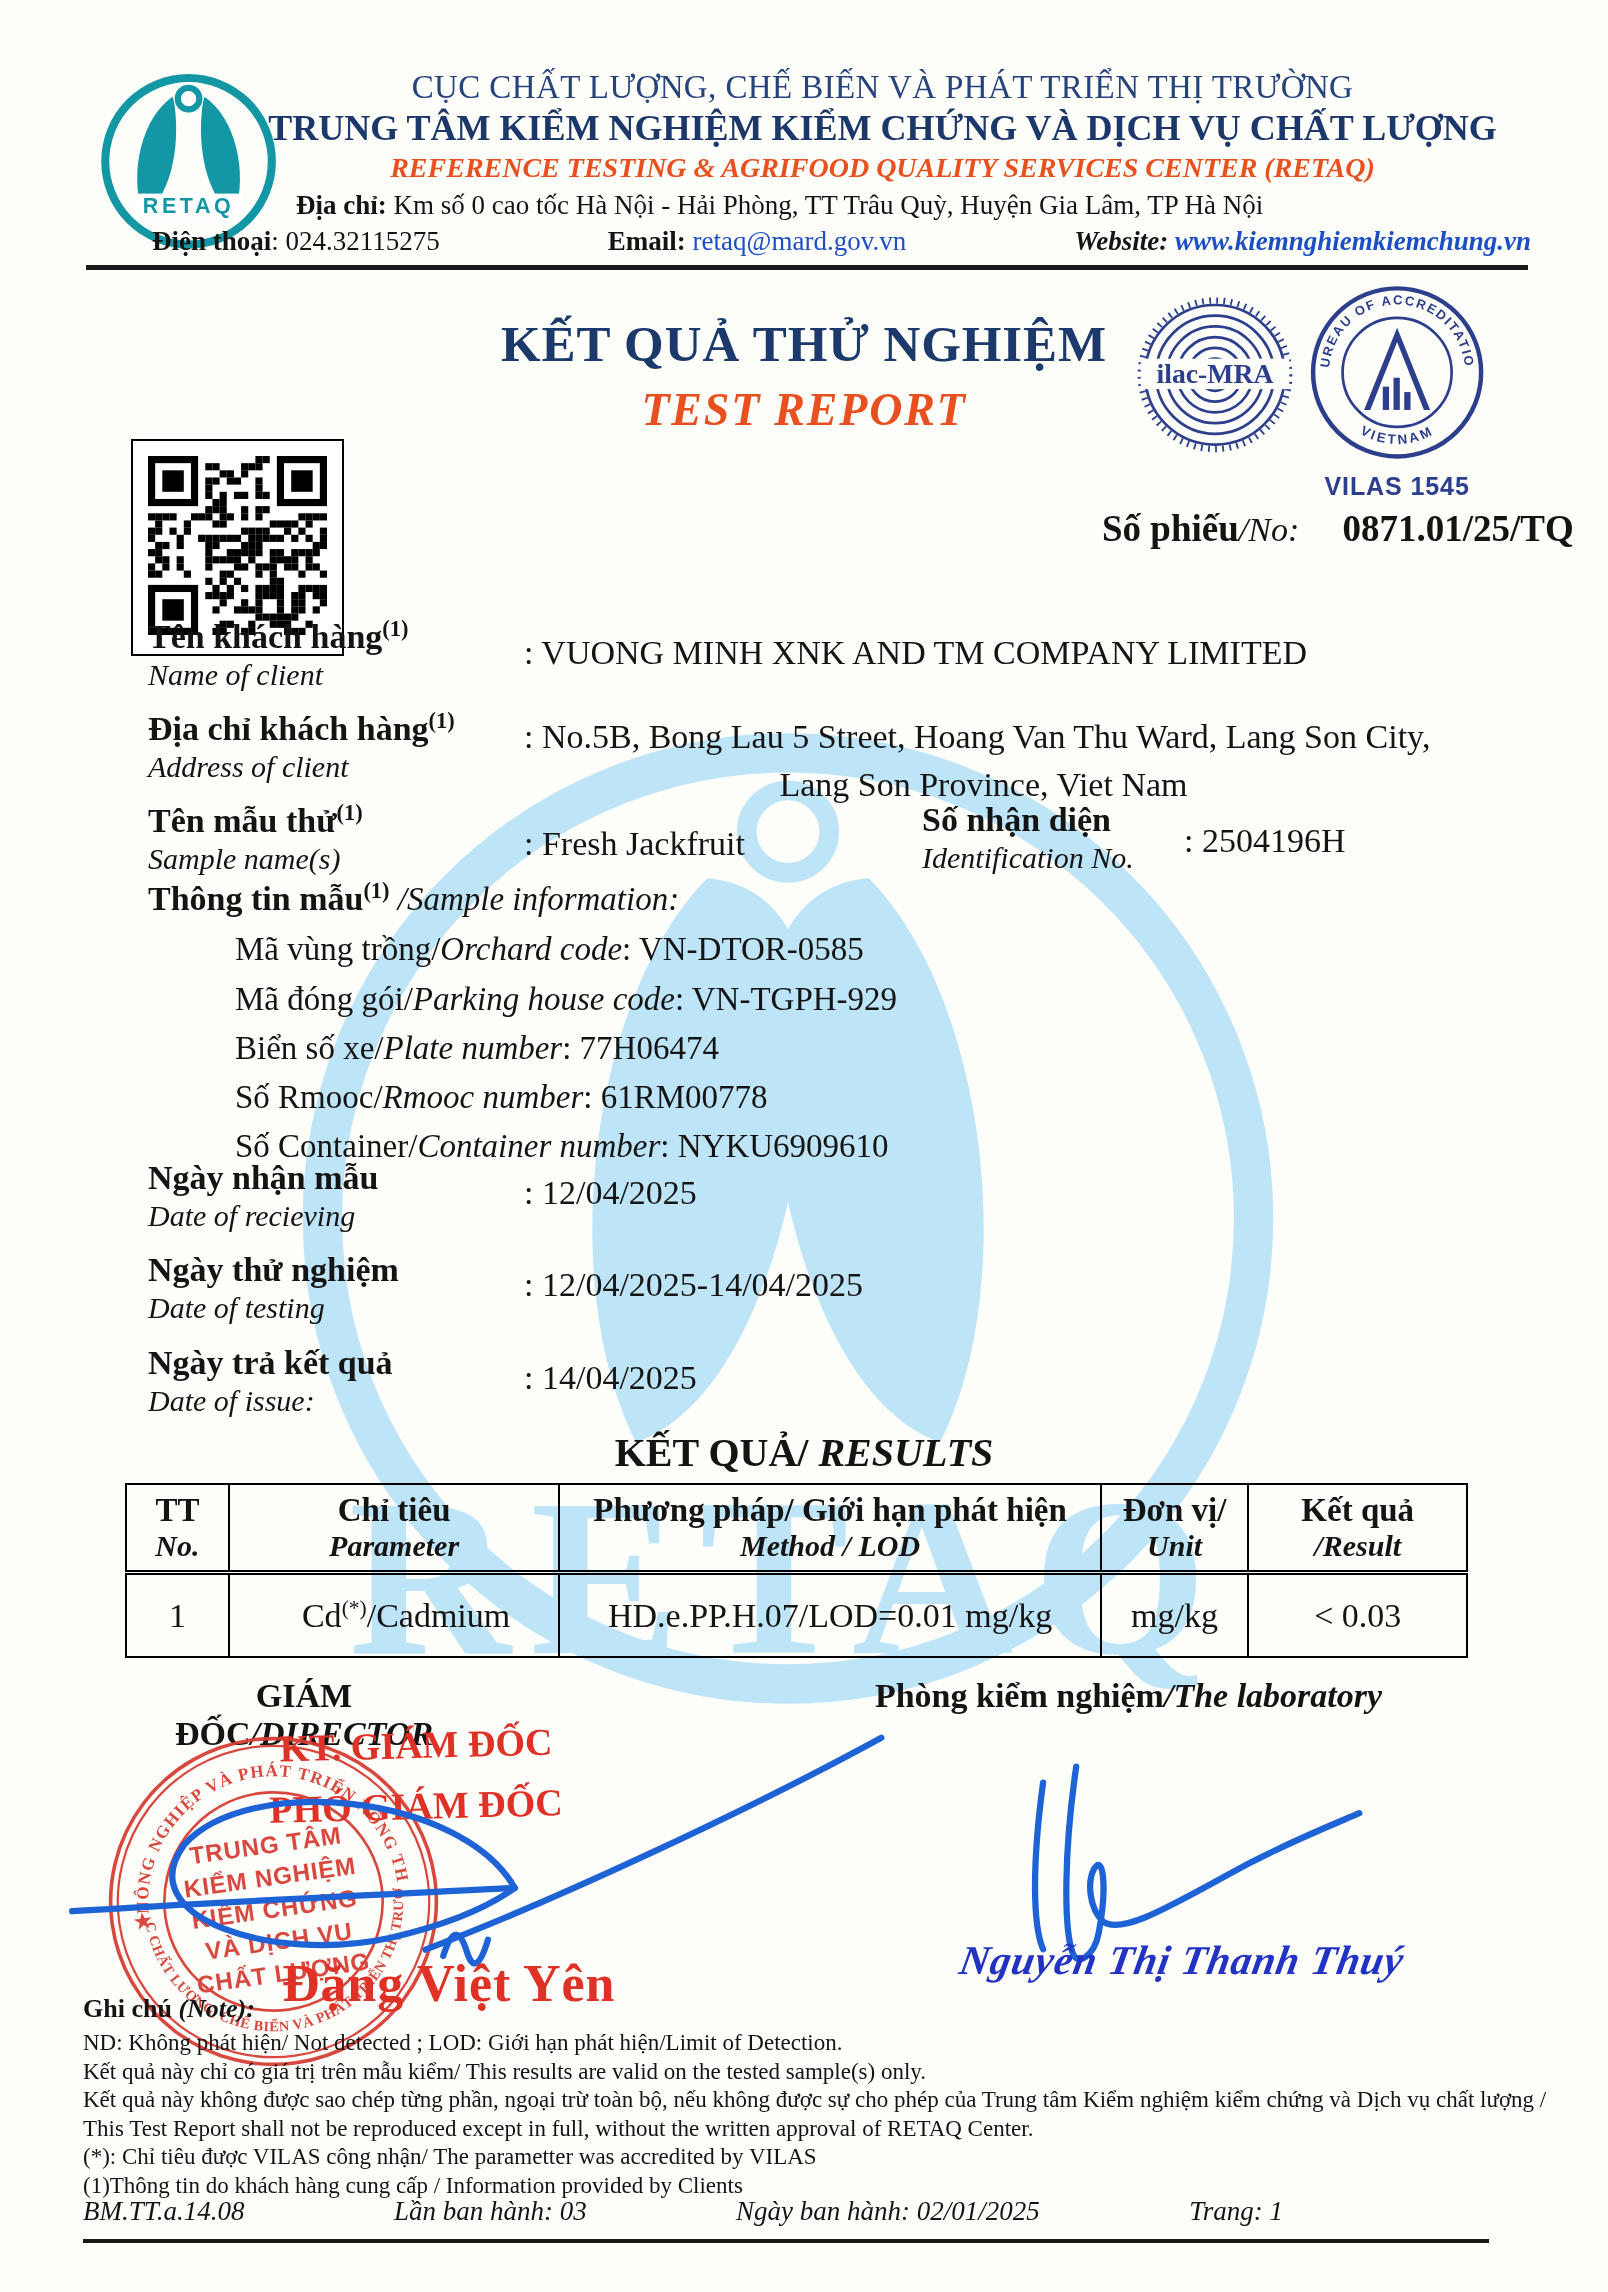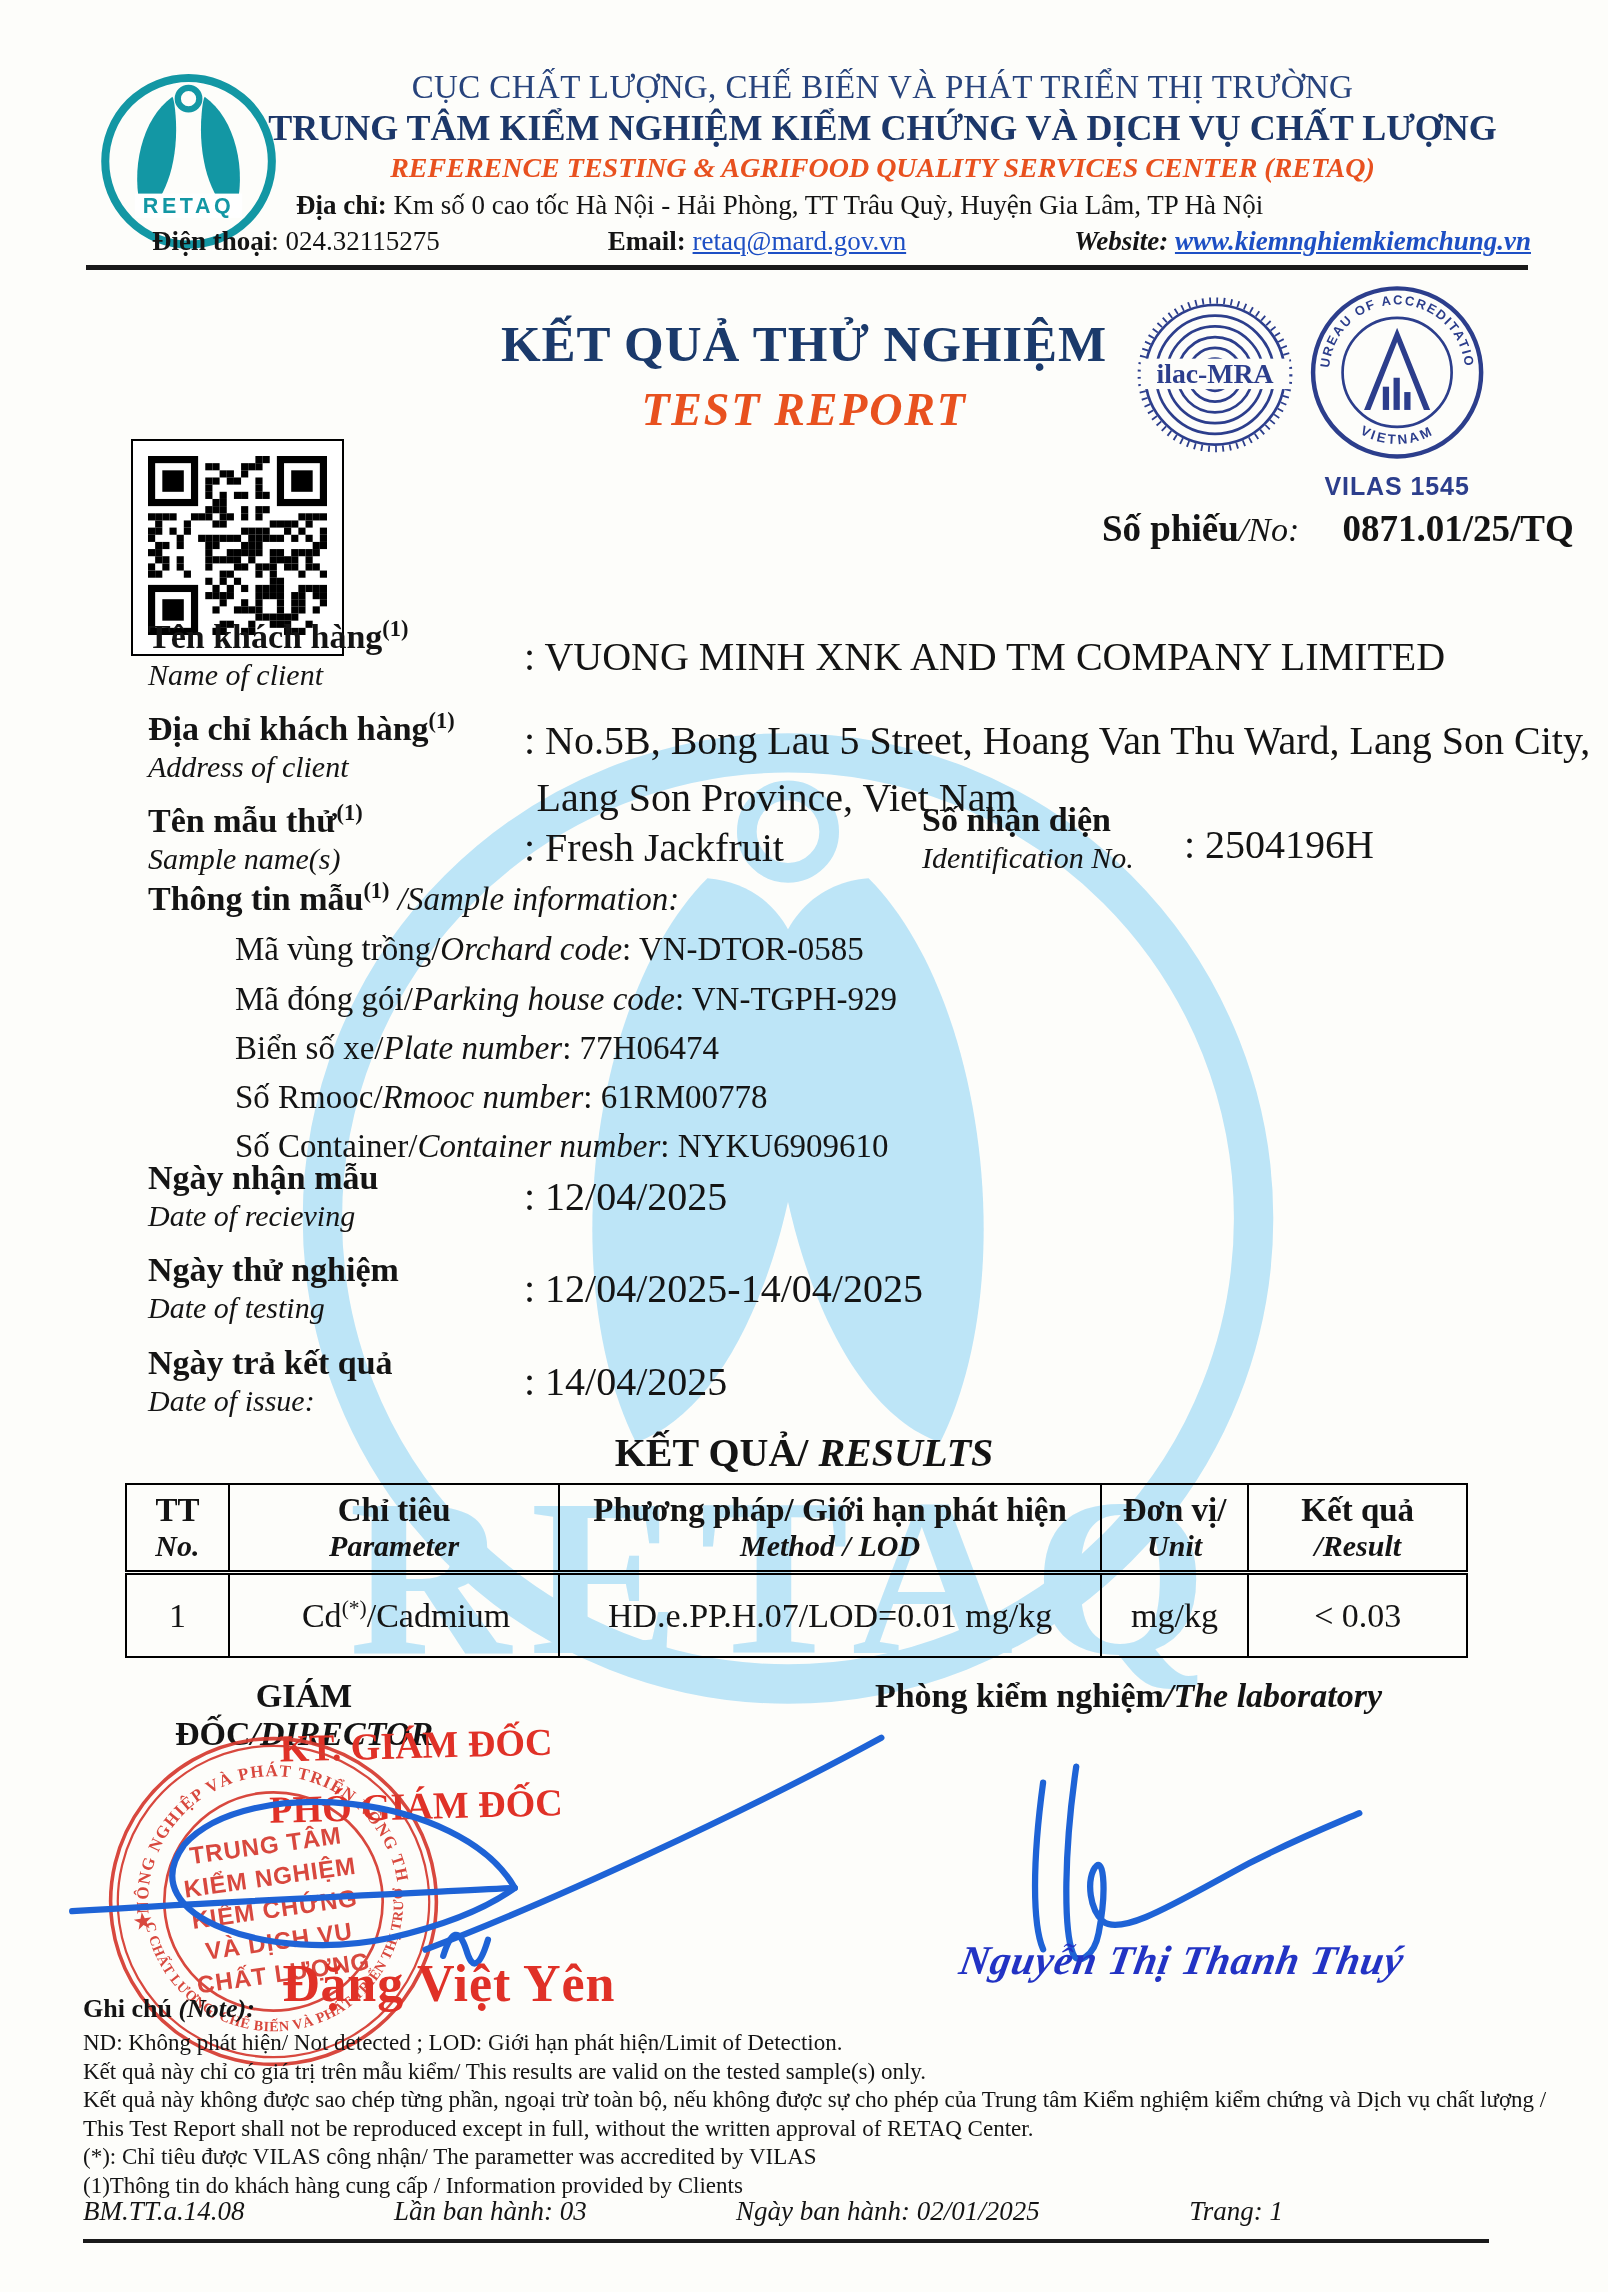--- a/index.html
+++ b/index.html
@@ -11,39 +11,39 @@
   .wm{position:absolute;left:206px;top:699px;z-index:0;opacity:.85;}
   .content{position:relative;z-index:1;}
   
   .logo-svg{position:absolute;left:97px;top:70px;}
   .orgblock{position:absolute;left:224px;top:68px;width:1317px;text-align:center;}
   .org1{font-size:33px;color:#27437c;letter-spacing:0.4px;line-height:39px;}
   .org2{font-size:36px;font-weight:bold;color:#1c3769;line-height:43px;}
   .org3{font-size:28px;font-weight:bold;font-style:italic;color:#e8511f;line-height:36px;}
   .addr{position:absolute;left:296px;top:190px;font-size:27px;}
   .contactrow{position:absolute;left:152px;top:226px;width:1379px;display:flex;justify-content:space-between;font-size:27px;}
-  .link{color:#1d4fc4;text-decoration:underline;cursor:pointer;}
+  .link{color:#1d4fc4;cursor:pointer;}
   .toprule{position:absolute;left:86px;top:265px;width:1442px;height:5.4px;background:#1a1a1a;}
   
   .title-vi{position:absolute;left:0;top:315px;width:1608px;text-align:center;font-size:51px;font-weight:bold;color:#1b3a6b;letter-spacing:0.9px;}
   .title-en{position:absolute;left:0;top:383px;width:1608px;text-align:center;font-size:46px;font-weight:bold;font-style:italic;color:#e8511f;letter-spacing:1.8px;}
   .ilac-svg{position:absolute;left:1130px;top:294px;}
   .boa-svg{position:absolute;left:1304px;top:283px;}
   
   .qrbox{position:absolute;left:131px;top:439px;border:2.7px solid #000;background:#fff;padding:15px;}
   
   .repno{position:absolute;left:1102px;top:507px;font-size:37px;}
   .repno .lbl{font-weight:bold;}
   .repno .no{font-style:italic;font-size:34px;}
   .repno .val{font-weight:bold;margin-left:34px;}
   
   .flabel{position:absolute;left:148px;font-size:34px;font-weight:bold;line-height:1.18;}
   .flabel .sup{font-size:22.4px;vertical-align:super;}
   .flabel .sub{font-weight:normal;font-style:italic;font-size:30px;display:block;}
-  .fvalue{position:absolute;left:524px;font-size:40px;line-height:1.42;}
+  .fvalue{position:absolute;left:524px;font-size:34px;line-height:1.42;text-align:center;}
   .idlabel{left:922px;}
   .idvalue{left:1184px;}
   .sinfo{position:absolute;left:148px;top:878px;font-size:34px;}
   .sinfo .en{font-style:italic;font-weight:normal;font-size:33px;}
   .infoline{position:absolute;left:235px;font-size:33px;}
   .infoline .en{font-style:italic;}
   
   .resheading{position:absolute;left:0;top:1429px;width:1608px;text-align:center;font-size:40px;}
   table.res{position:absolute;left:125px;top:1483px;width:1343px;border-collapse:collapse;}
   table.res th,table.res td{border:2.7px solid #000;}

